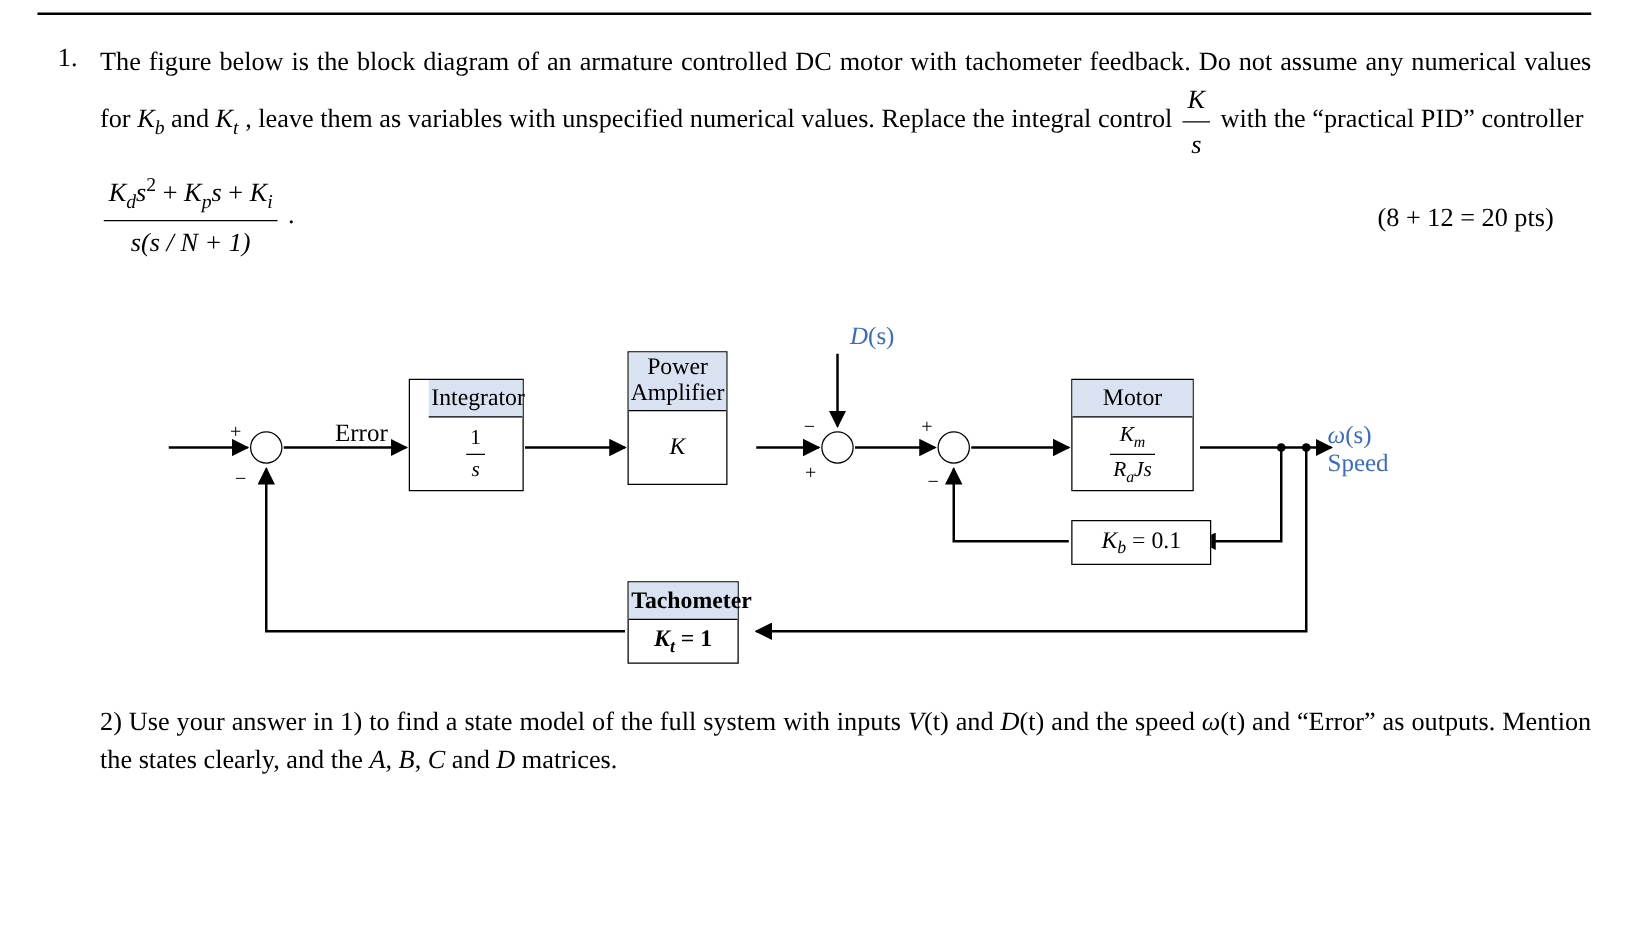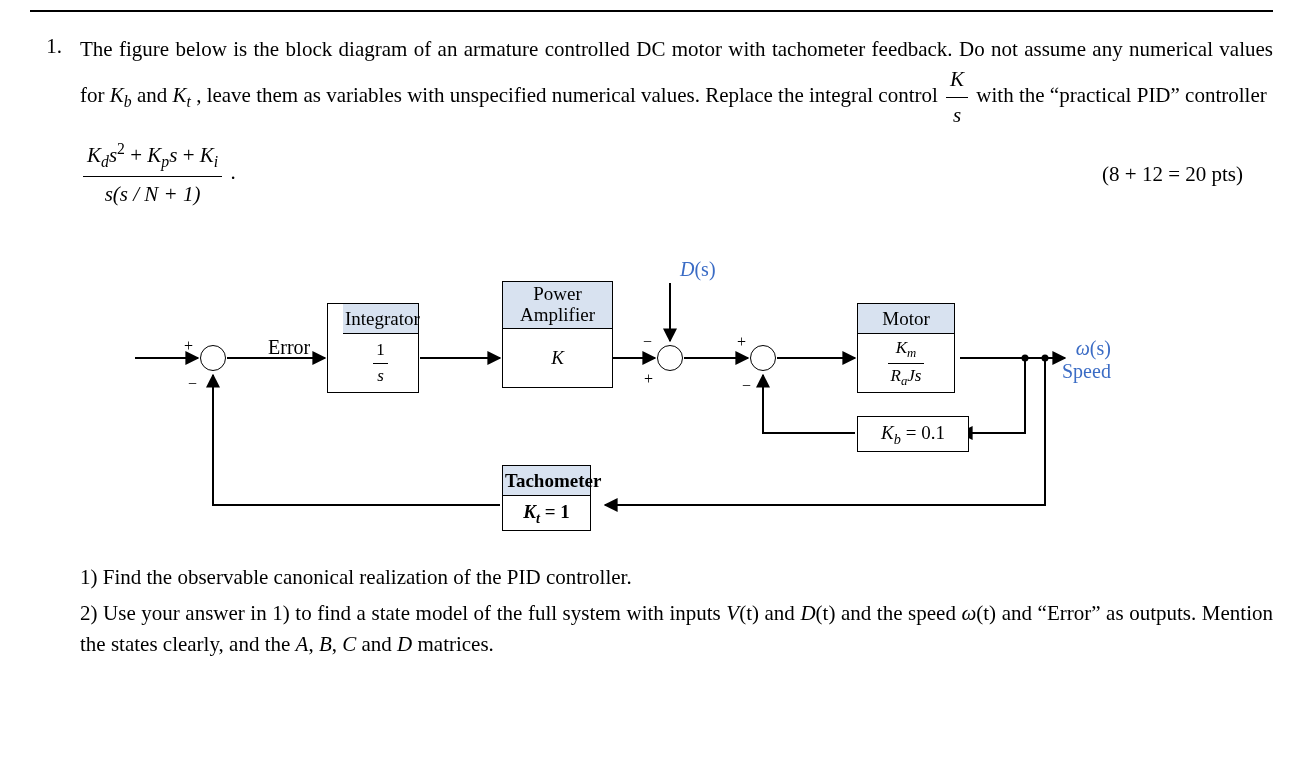--- a/index.html
+++ b/index.html
@@ -185,21 +185,21 @@
       <div class="dbox" style="left:247px; top:65px; width:92px;padding-left:15px;">
         <div class="dbox-header">Integrator</div>
         <div class="dbox-body" style="height:58px;">
           <span class="small-frac">
             <span class="n">1</span>
             <span class="d italic-var">s</span>
           </span>
         </div>
       </div>
 
-      <div class="dbox" style="left:422px; top:43px; width:111px;">
+      <div class="dbox" style="left:422px; top:43px; width:80px;">
         <div class="dbox-header" style="line-height:1.1; padding:2px 0;">
           <span>Power</span><br>
           <span>Amplifier</span>
         </div>
         <div class="dbox-body" style="height:58px;">
           <span class="italic-var">K</span>
         </div>
       </div>
 
       <div class="diagram-label blue" style="left:600px; top:20px;">
@@ -217,41 +217,40 @@
       <div class="dbox" style="left:777px; top:65px; width:98px;">
         <div class="dbox-header">Motor</div>
         <div class="dbox-body" style="height:58px;">
           <span class="small-frac">
             <span class="n"><span class="italic-var">K</span><span class="sub italic-var">m</span></span>
             <span class="d"><span class="italic-var">R</span><span class="sub italic-var">a</span><span class="italic-var">J</span><span class="italic-var">s</span></span>
           </span>
         </div>
       </div>
 
-      <div class="diagram-label blue" style="left:982px; top:99px; text-align:right;">
+      <div class="diagram-label blue" style="left:982px; top:99px; text-align:left;">
         <span class="italic-var">ω</span><span>(s)</span><br>
         <span>Speed</span>
       </div>
 
       <div class="dbox" style="left:777px; top:178px; width:112px;">
         <div class="dbox-body" style="height:34px;">
           <span><span class="italic-var">K</span><span class="sub italic-var">b</span><span> = 0.1</span></span>
         </div>
       </div>
 
       <div class="dbox" style="left:422px; top:227px; width:89px;font-weight:bold;">
         <div class="dbox-header">Tachometer</div>
         <div class="dbox-body" style="height:34px;">
           <span><span class="italic-var">K</span><span class="sub italic-var">t</span><span> = 1</span></span>
         </div>
       </div>
 
     </div>
 
     <div class="subproblems">
-      <p class="justify">1) Find the observable canonical realization of the PID controller.</p>
       <p class="justify">
         <span>2) Use your answer in 1) to find a state model of the full system with inputs </span><span class="italic-var">V</span><span>(t)</span><span> and </span><span class="italic-var">D</span><span>(t)</span><span> and the speed </span><span class="italic-var">ω</span><span>(t)</span><span> and “Error” as outputs. Mention the states clearly, and the </span><span class="italic-var">A</span><span>, </span><span class="italic-var">B</span><span>, </span><span class="italic-var">C</span><span> and </span><span class="italic-var">D</span><span> matrices.</span>
       </p>
     </div>
 
   </div>
 </div>
 
 </body></html>

